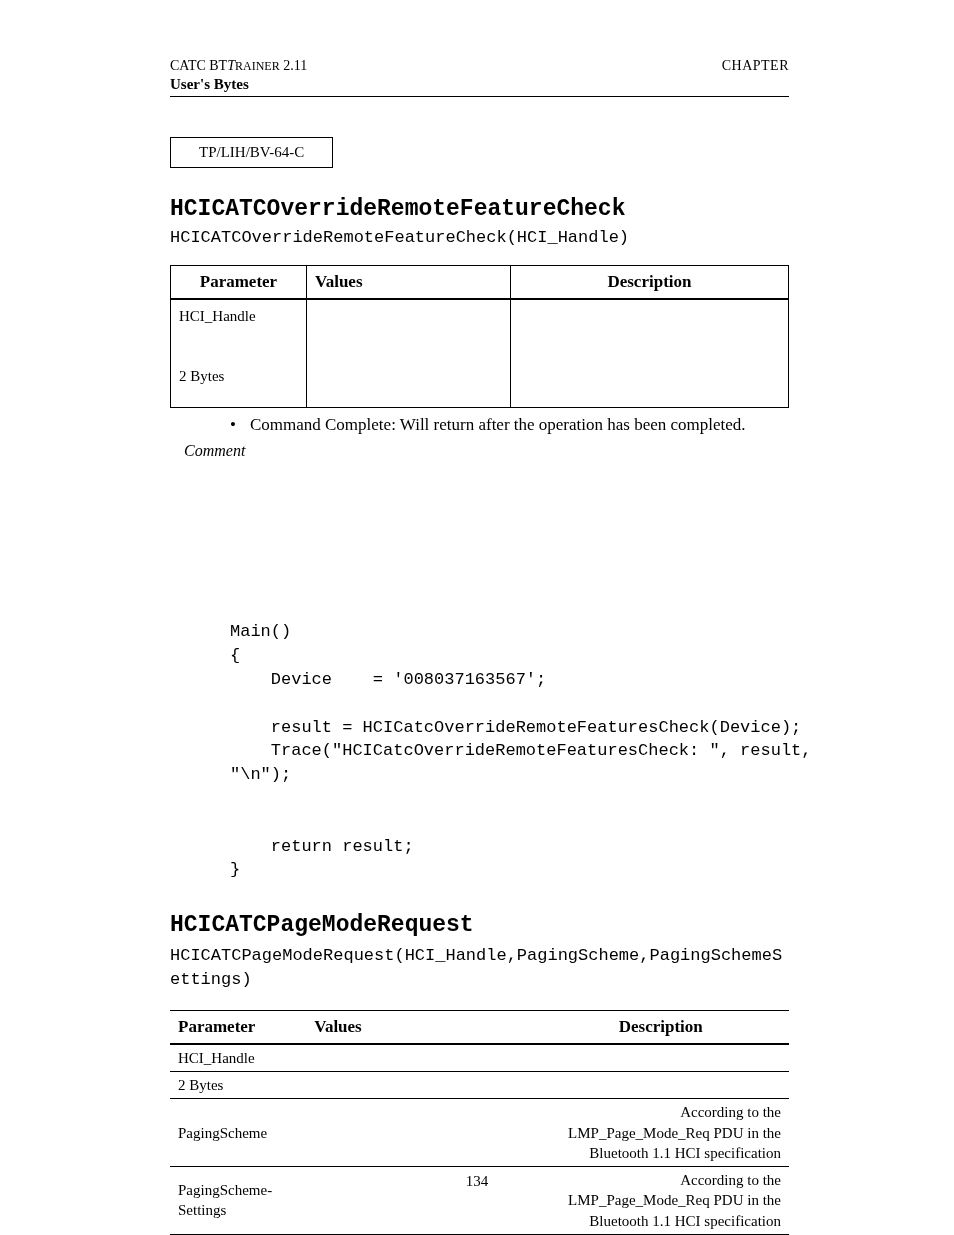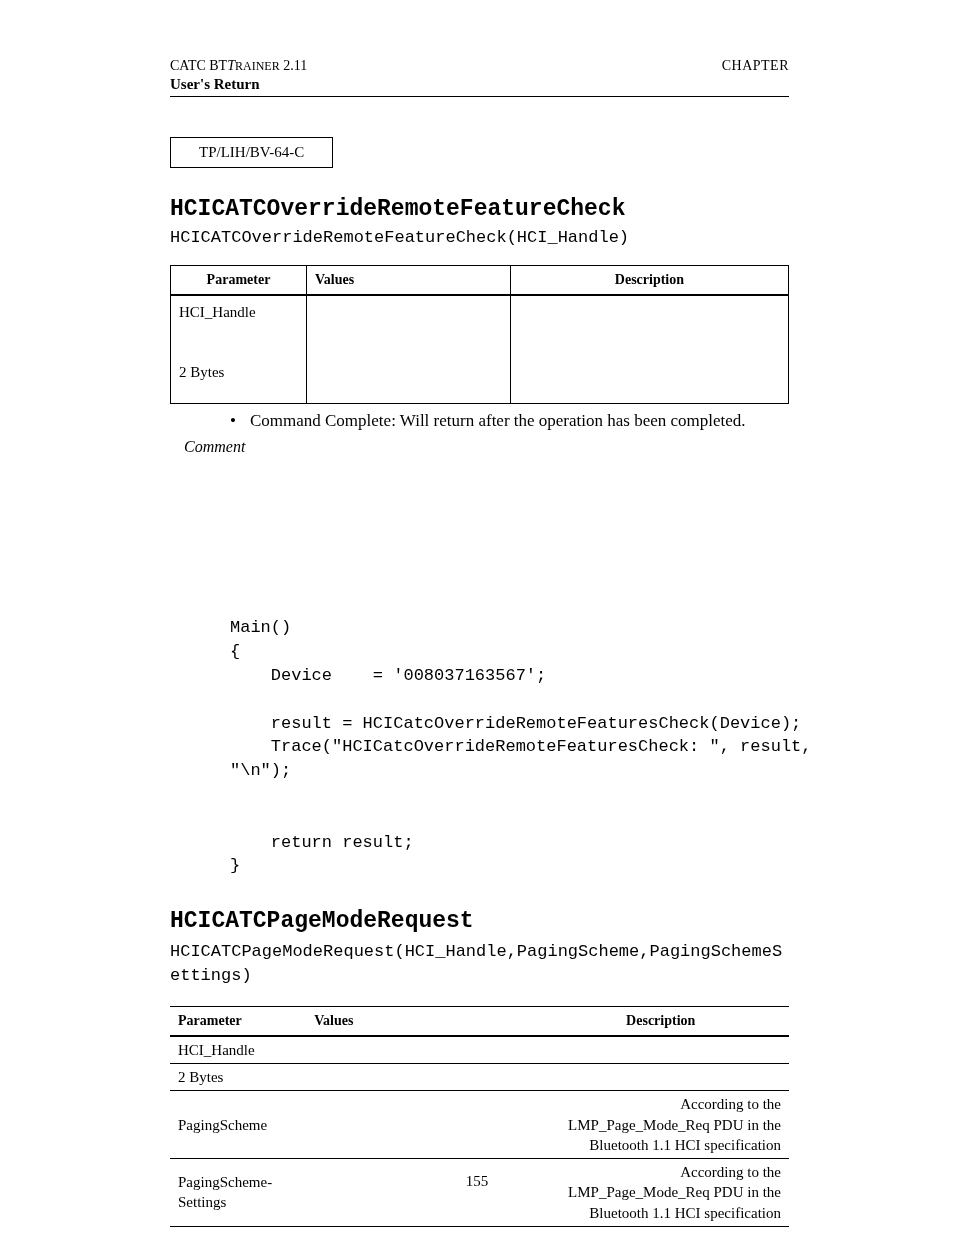--- a/index.html
+++ b/index.html
@@ -60,21 +60,21 @@
     margin: 4px 0 18px 0;
   }
   table.params {
     border-collapse: collapse;
     width: 100%;
     margin: 6px 0;
   }
   table.params th {
     font-family: "Times New Roman", Times, serif;
     font-weight: bold;
-    font-size: 14px;
+    font-size: 17px;
     padding: 6px 8px;
   }
   table.params td {
     font-family: "Times New Roman", Times, serif;
     font-size: 15px;
     padding: 20px 8px;
     line-height: 1.35;
   }
   
   .t1 { border: 1px solid #000; }
@@ -137,21 +137,21 @@
 <body>
 
 <div class="page">
 
   <div class="header-line">
     <span class="header-left smallcaps-mix">
       <span>CATC BT</span><span style="font-style:italic">T</span><span style="font-size:12px">RAINER</span><span> 2.11</span>
     </span>
     <span class="header-right">CHAPTER</span>
   </div>
-  <div class="users-manual">User's Return</div>
+  <div class="users-manual">User's Bytes</div>
   <hr class="header-rule">
 
   <div class="cell-box">TP/LIH/BV-64-C</div>
 
   <h2 class="mono-heading">HCICATCOverrideRemoteFeatureCheck</h2>
   <div class="signature">HCICATCOverrideRemoteFeatureCheck(HCI_Handle)</div>
 
   <table class="params t1">
     <thead>
       <tr>
@@ -222,14 +222,14 @@
         <td class="col-d">According to the LMP_Page_Mode_Req PDU in the Bluetooth 1.1 HCI specification</td>
       </tr>
       <tr>
         <td>PagingScheme-Settings</td>
         <td></td>
         <td class="col-d">According to the LMP_Page_Mode_Req PDU in the Bluetooth 1.1 HCI specification</td>
       </tr>
     </tbody>
   </table>
 
-  <div class="page-num">155</div>
+  <div class="page-num">134</div>
 </div>
 
 </body></html>

